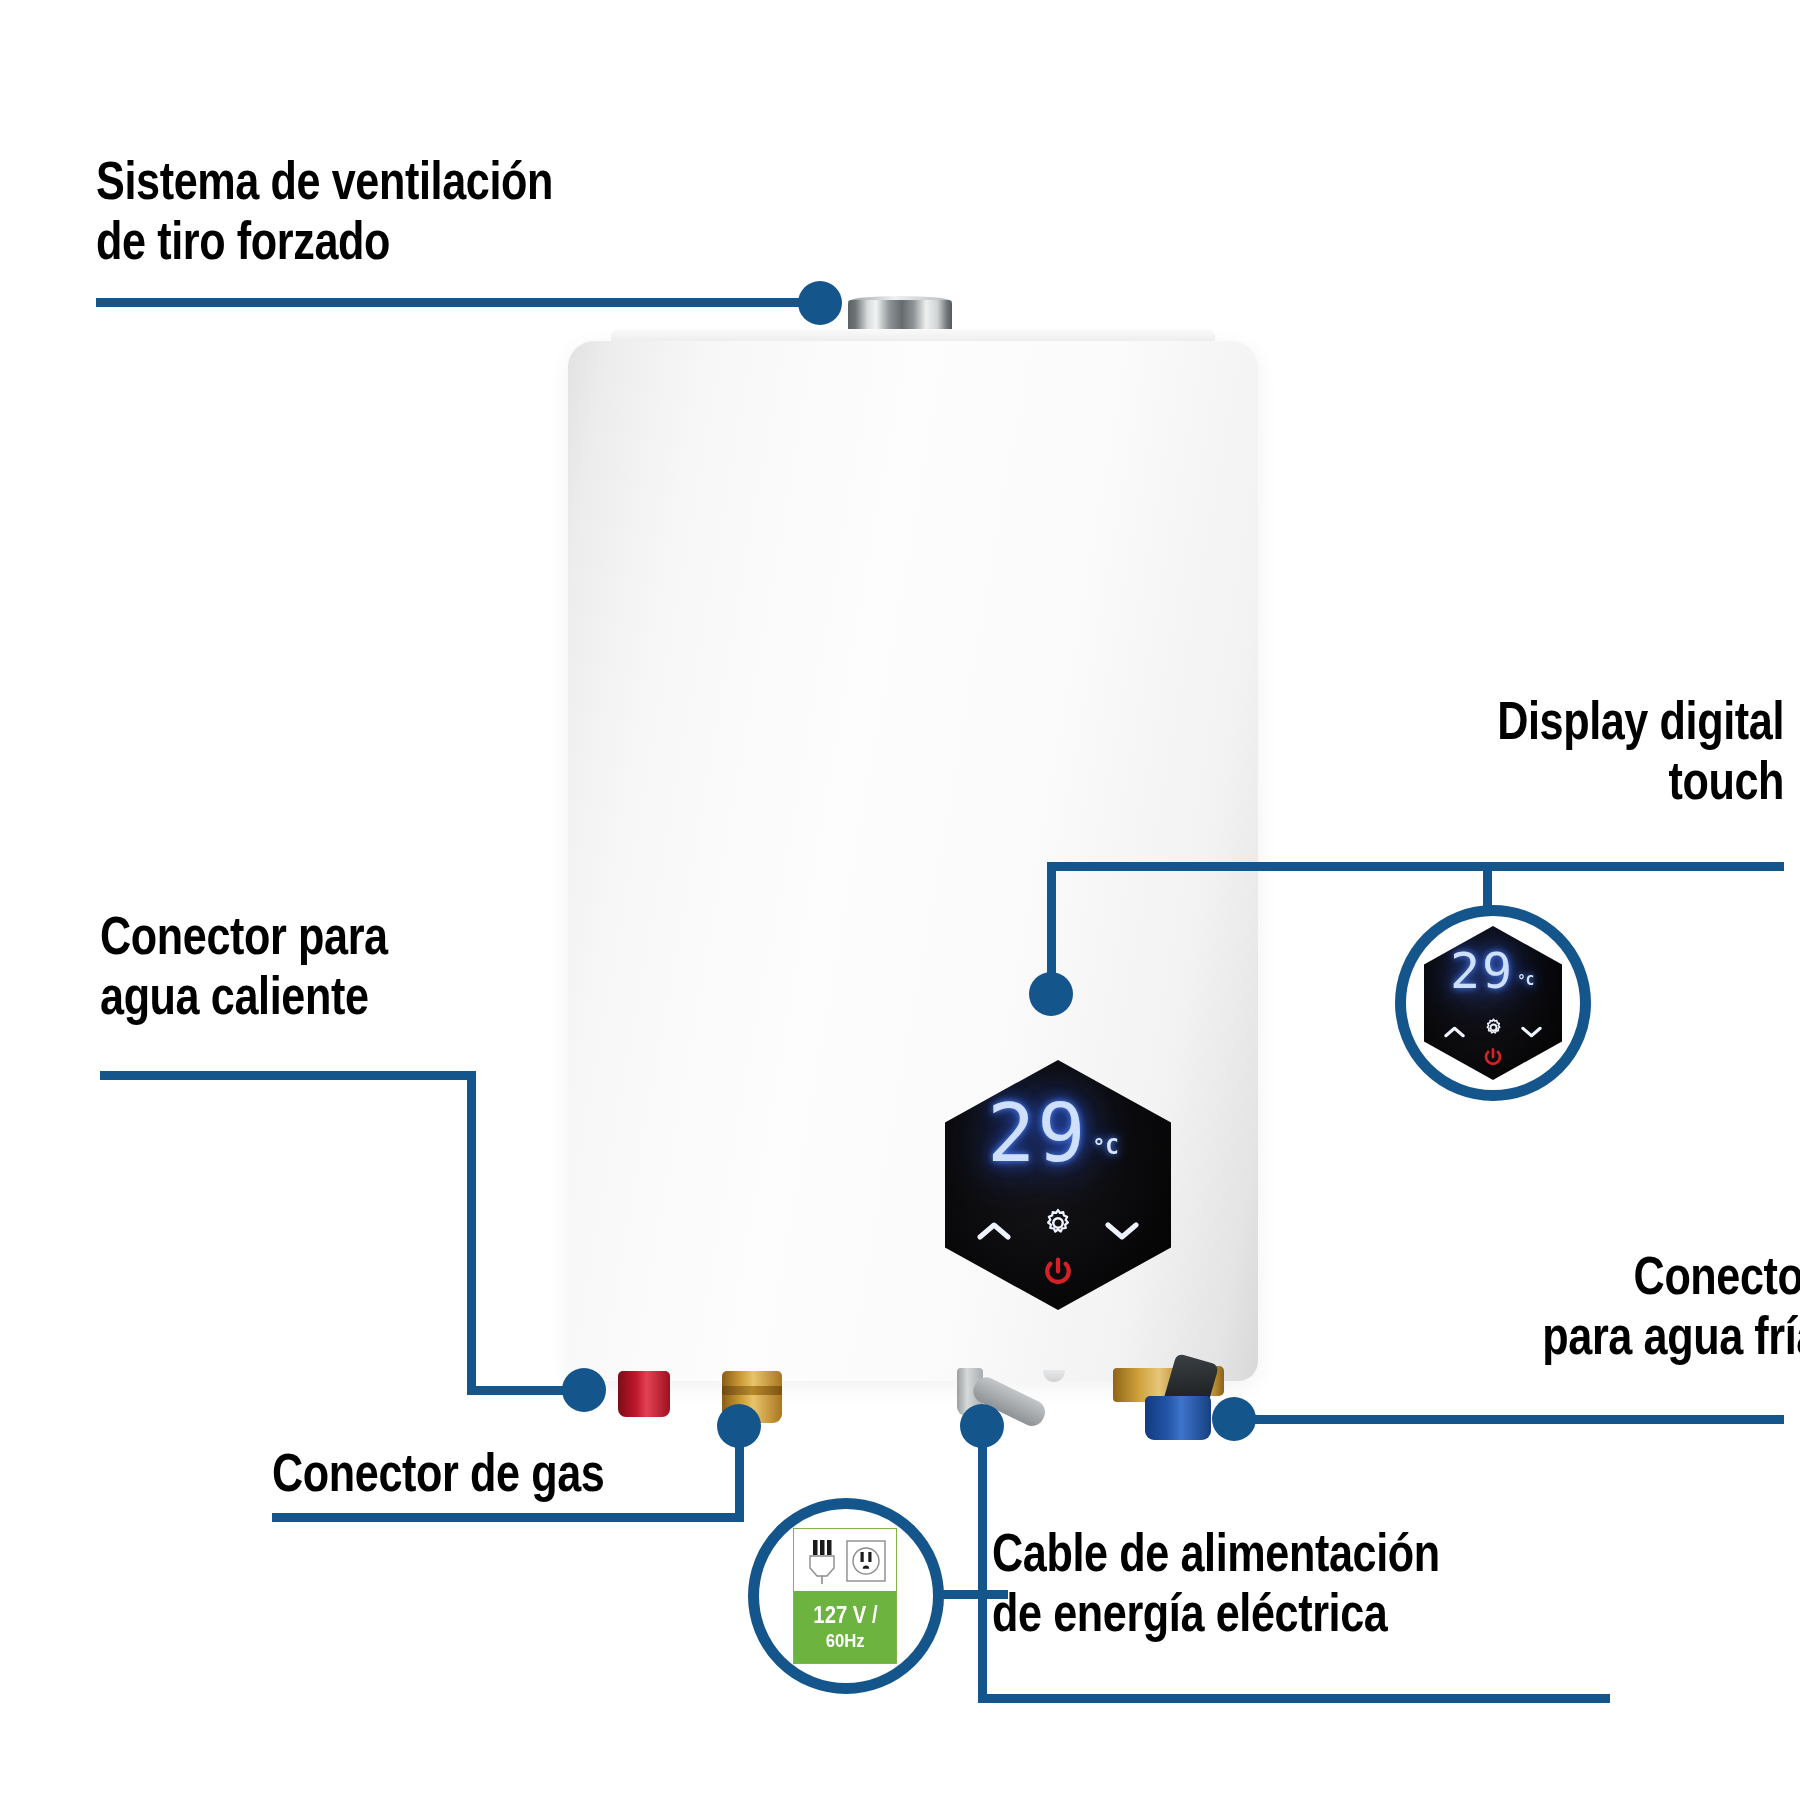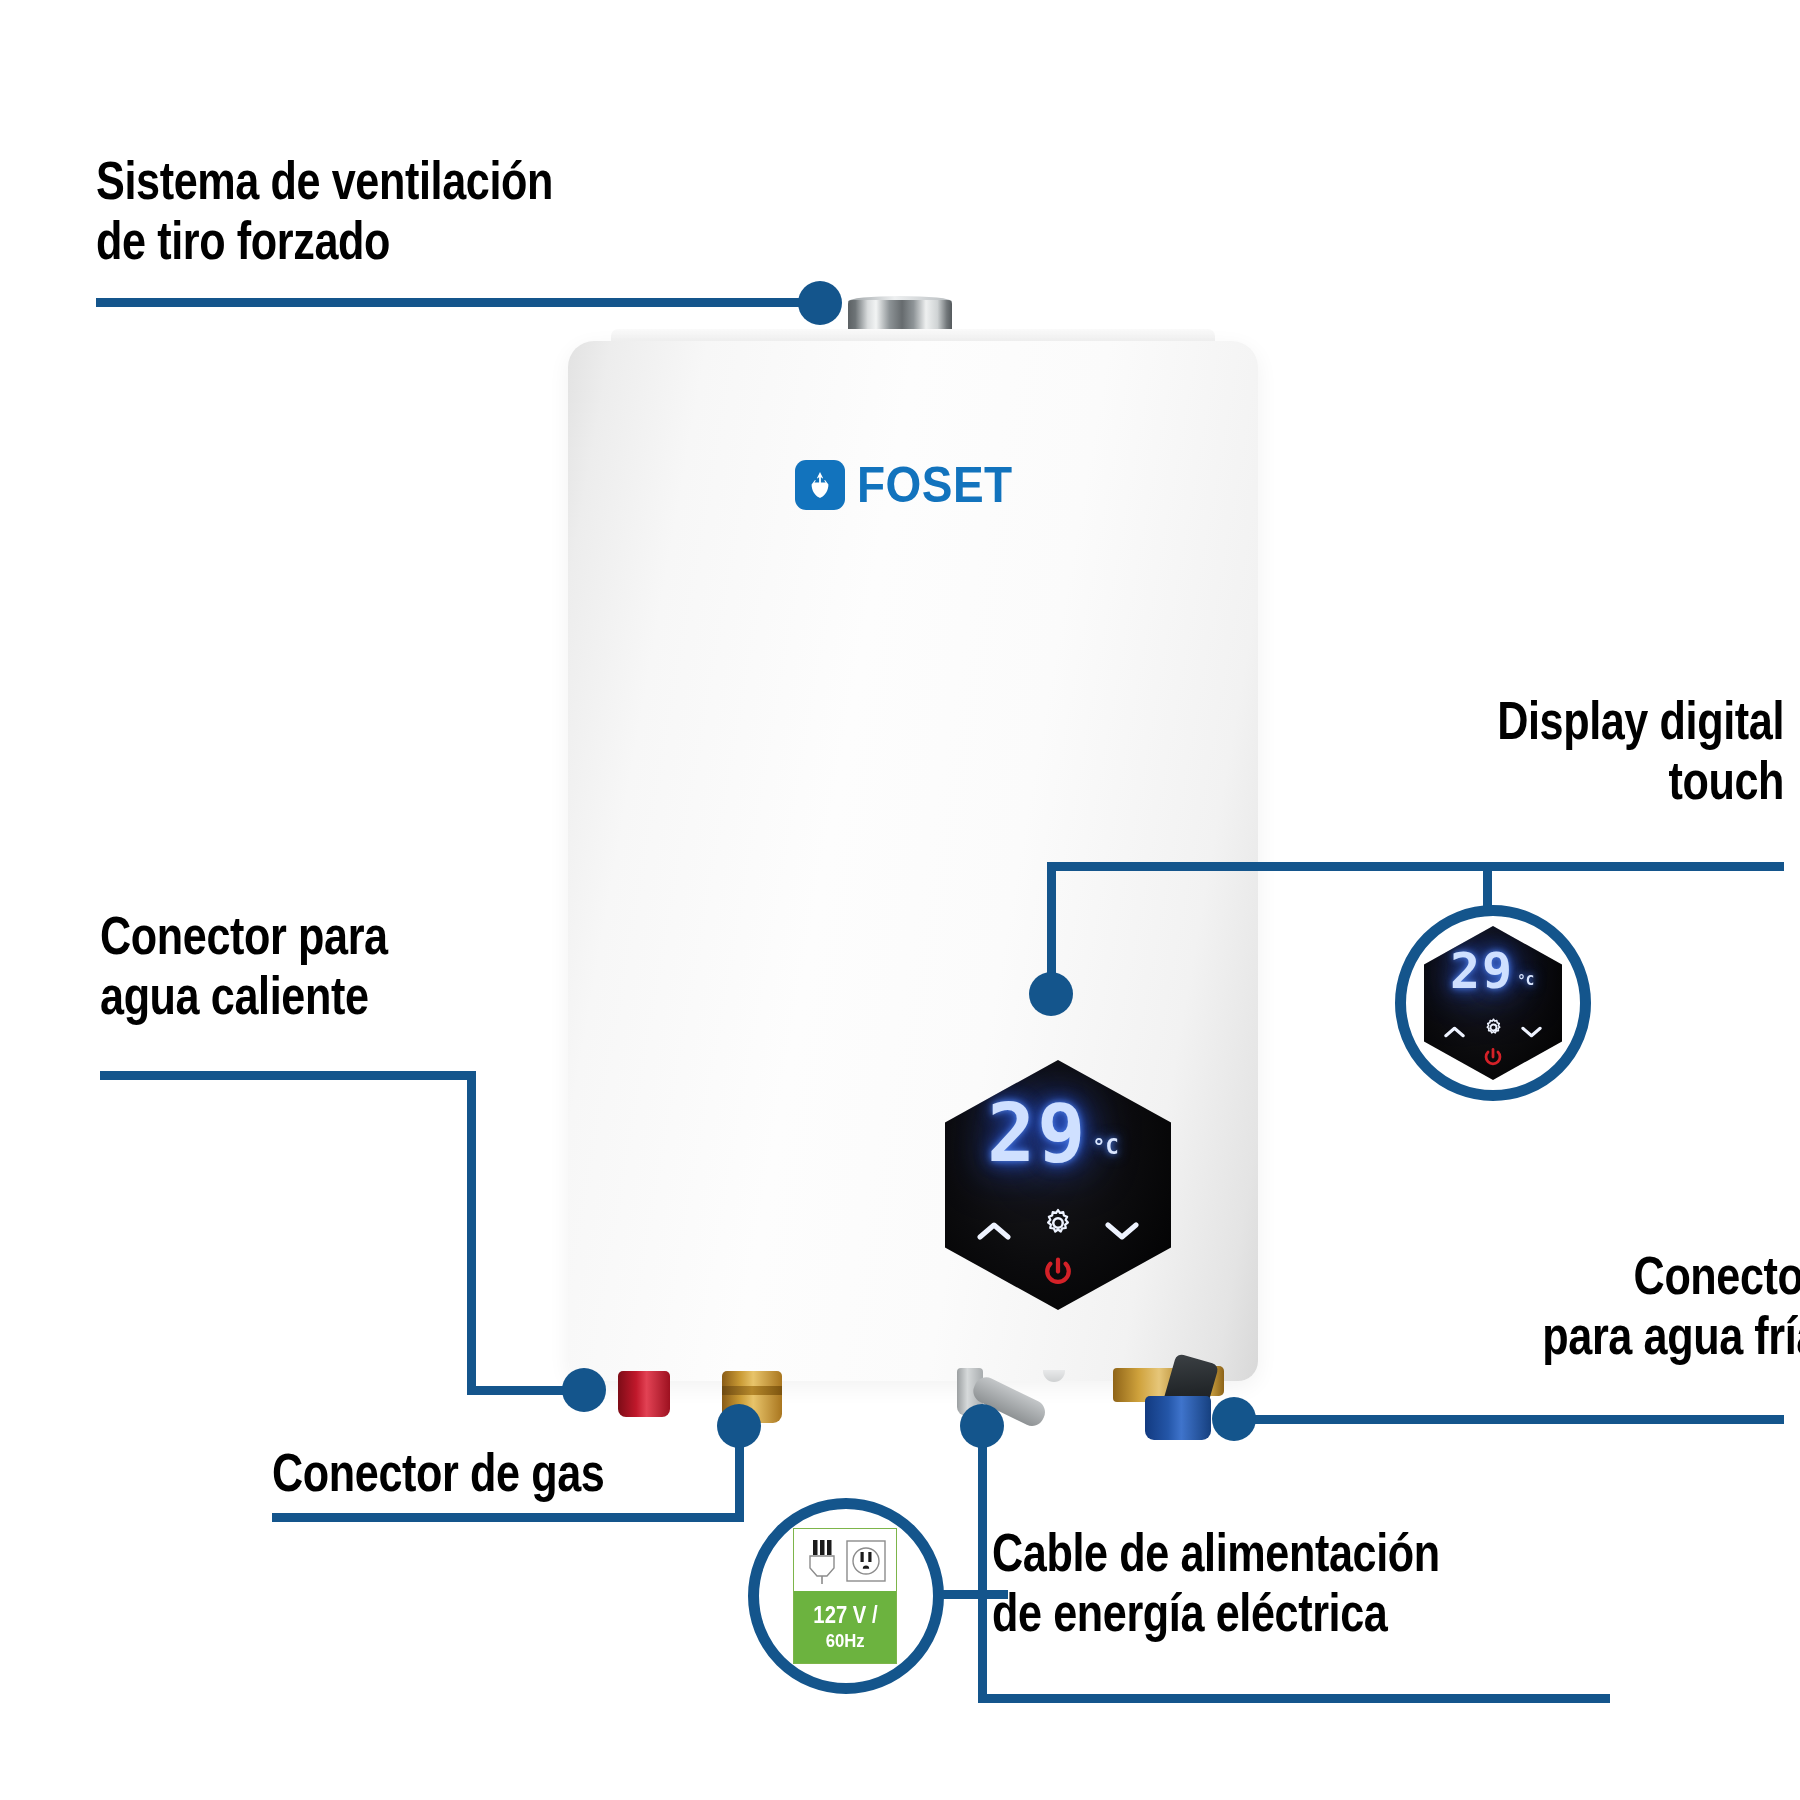--- a/index.html
+++ b/index.html
@@ -141,21 +141,21 @@
   .hexpanel {
     position: absolute;
     clip-path: polygon(50% 0%, 100% 25%, 100% 75%, 50% 100%, 0% 75%, 0% 25%);
     background: radial-gradient(ellipse at 42% 34%, #1b1b1e 0%, #0b0b0d 52%, #000 100%);
   }
   .hex-temp {
     position: absolute; display: flex; align-items: flex-end;
     font-family: "DejaVu Sans Mono", monospace;
   }
   .seg-num {
-    color: #cfe0ff; font-weight: 700;
+    color: #cfe0ff; font-weight: 400;
     text-shadow:
       0 0 6px #4f7fe8, 0 0 16px #2f5fd8,
       0 0 34px #1f43b8, 0 0 54px #16309a;
     letter-spacing: 2px;
   }
   .seg-unit {
     color: #dbe7ff; font-weight: 700;
     text-shadow: 0 0 6px #4f7fe8, 0 0 14px #2f5fd8;
   }
   .hex-icons { position: absolute; display: flex; align-items: center; justify-content: space-between; }
@@ -197,30 +197,20 @@
 
 <div id="stage">
 
   <div class="mount-tab" style="left:688px"></div>
   <div class="mount-tab" style="left:1105px"></div>
   <div id="flue-top"></div>
   <div id="flue"></div>
   <div id="heater-toplip"></div>
   <div id="heater"></div>
 
-  <div id="logo">
-    <span id="logo-mark">
-      <svg width="34" height="34" viewBox="0 0 34 34" aria-hidden="true">
-        <path d="M17 4 L20 10 L19.4 10.6 L17.9 9.1 L17.9 14.5 L22.6 14.5 L21.2 12.6 L22 12.1 L25.4 16.4
-                 C25.4 22.6 22.2 27 17.8 29.6 L17 30.1 L16.2 29.6 C11.8 27 8.6 22.6 8.6 16.4
-                 L12 12.1 L12.8 12.6 L11.4 14.5 L16.1 14.5 L16.1 9.1 L14.6 10.6 L14 10 Z" fill="#ffffff"></path>
-      </svg>
-    </span>
-    <span id="logo-word">FOSET</span>
-  </div>
 
   <div class="conn" id="conn-hot"></div>
   <div class="conn" id="conn-gas"></div>
   <div class="conn" id="conn-gas-ring"></div>
   <div class="conn" id="cable-a"></div>
   <div class="conn" id="cable-b"></div>
   <div class="conn" id="drip"></div>
   <div class="conn" id="conn-cold-brass"></div>
   <div class="conn" id="conn-cold-nut"></div>
   <div class="conn" id="conn-cold-lever"></div>

